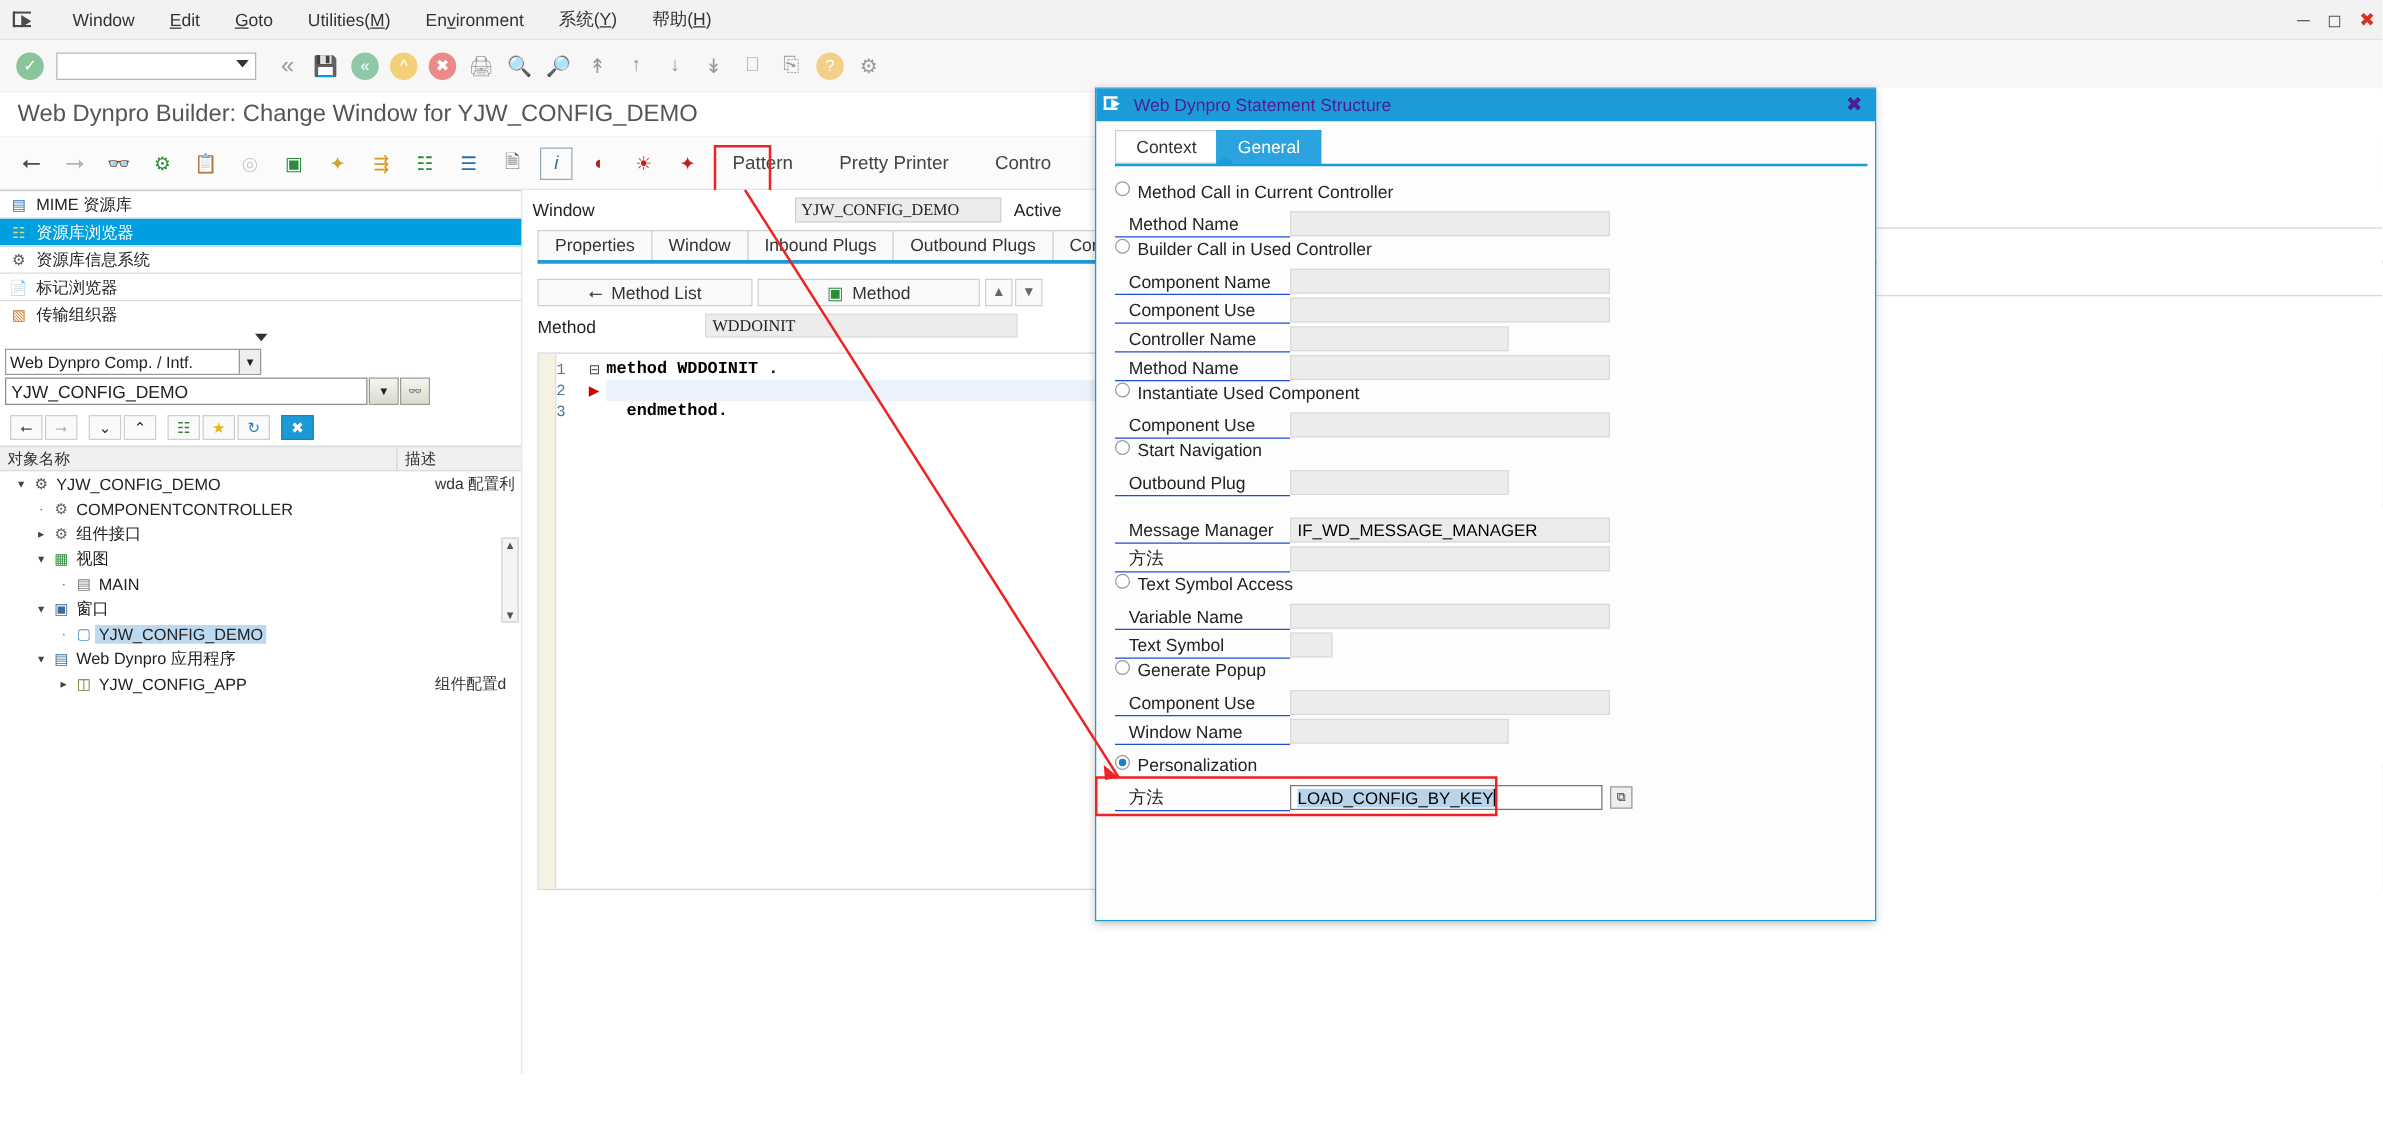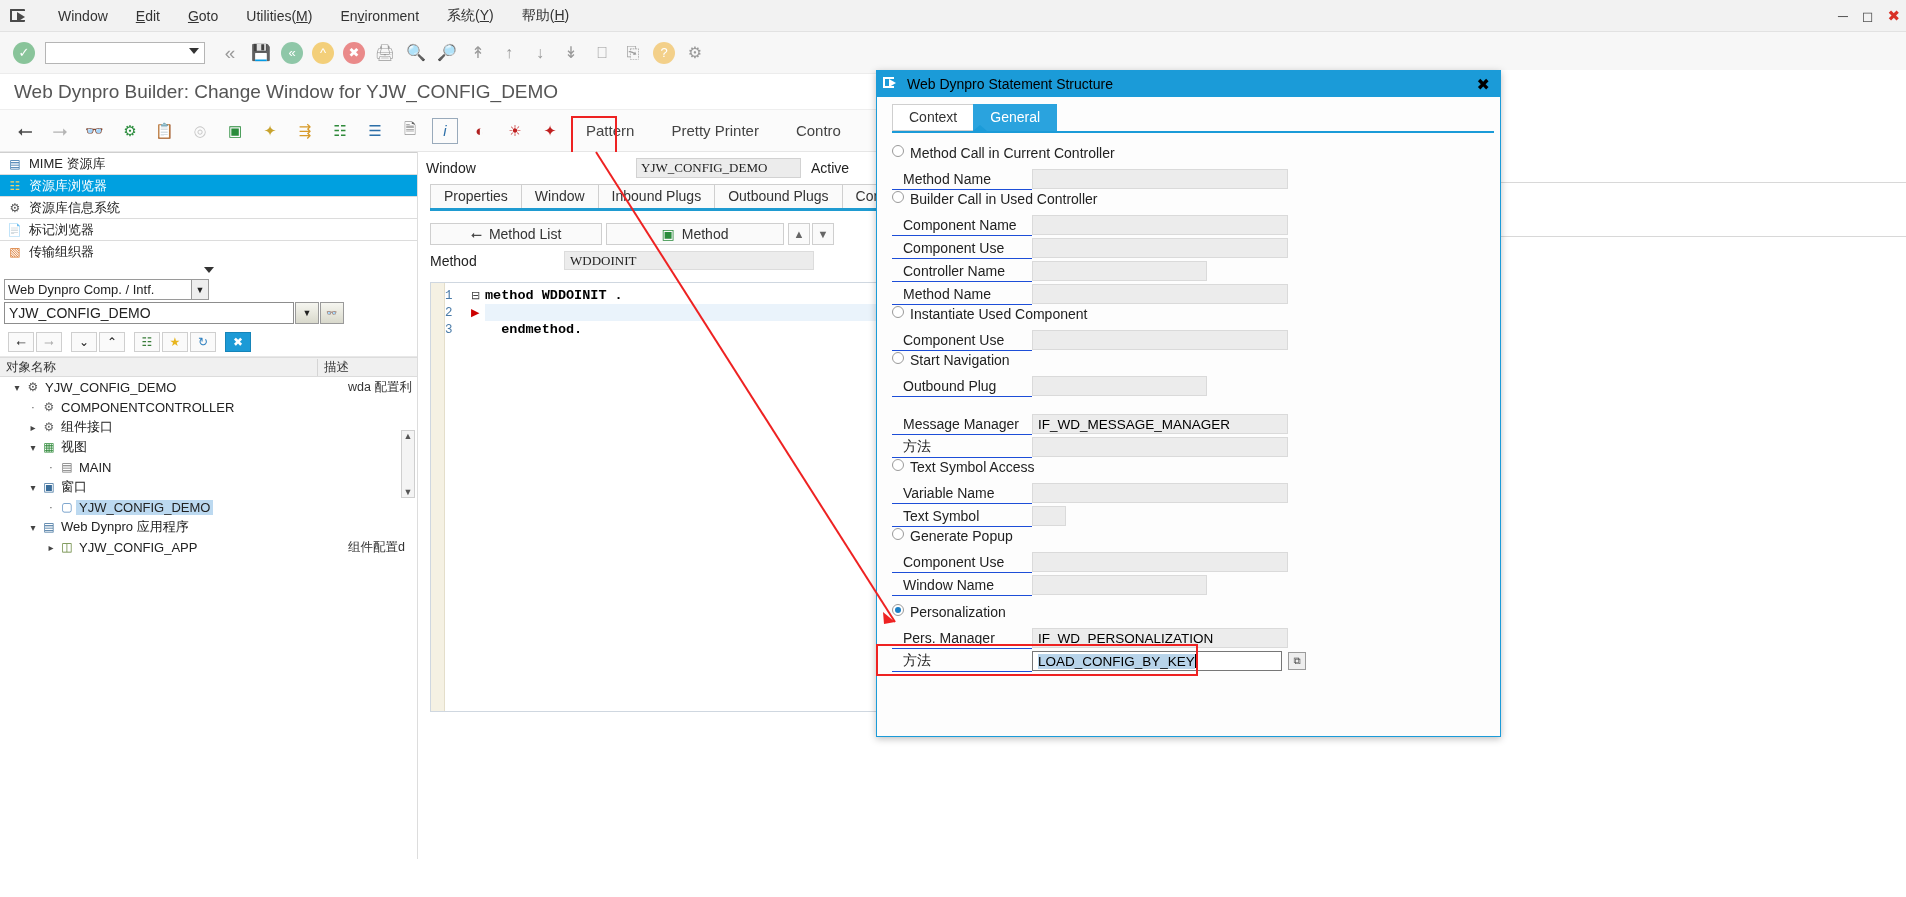--- a/index.html
+++ b/index.html
@@ -203,21 +203,21 @@
   .cl { height:17px; white-space:pre; display:flex; align-items:center; }
   .cl.hl { background:#eaf3fb; }
 
   
   .dialog {
     position:absolute; left:876px; top:70px; width:625px; height:667px;
     background:#fdfdfd; border:1px solid #1b9bd8; box-shadow:0 2px 7px rgba(0,0,0,.25);
     z-index:40;
   }
   .dlg-title {
-    height:26px; background:#1b9bd8; color:#000000; display:flex; align-items:center;
+    height:26px; background:#1b9bd8; color:#4c1d95; display:flex; align-items:center;
     padding:0 6px; font-size:14px; gap:7px;
   }
   .dlg-title .x { margin-left:auto; font-size:16px; padding-right:4px; cursor:default; }
   .dlg-ico { width:17px; height:14px; position:relative; }
   .dlg-ico .a { position:absolute; left:0; top:0; width:11px; height:11px;
                 border:2px solid #fff; border-right:none; }
   .dlg-ico .b { position:absolute; left:6px; top:2px; width:0;height:0;
                 border-top:4px solid transparent;border-bottom:4px solid transparent;
                 border-left:7px solid #fff; }
 
@@ -646,24 +646,20 @@
     </div>
     <div class="fld-row" style="margin-bottom:8px;">
       <span class="fld-lbl">Window Name</span>
       <span class="fld-in w-med"></span>
     </div>
 
     <div class="opt-row">
       <span class="radio on"></span>
       <span class="opt-label">Personalization</span>
     </div>
-    <div class="fld-row">
-      <span class="fld-lbl">Pers. Manager</span>
-      <span class="fld-in w-long">IF_WD_PERSONALIZATION</span>
-    </div>
     <div class="fld-row focus-row">
       <span class="fld-lbl">方法</span>
       <span class="fld-in focused">
         <span class="seltext">LOAD_CONFIG_BY_KEY</span>
           <span class="caret-bar"></span>
       </span>
       <span class="copy-btn">⧉</span>
       <span class="red-frame"></span>
     </div>
 

